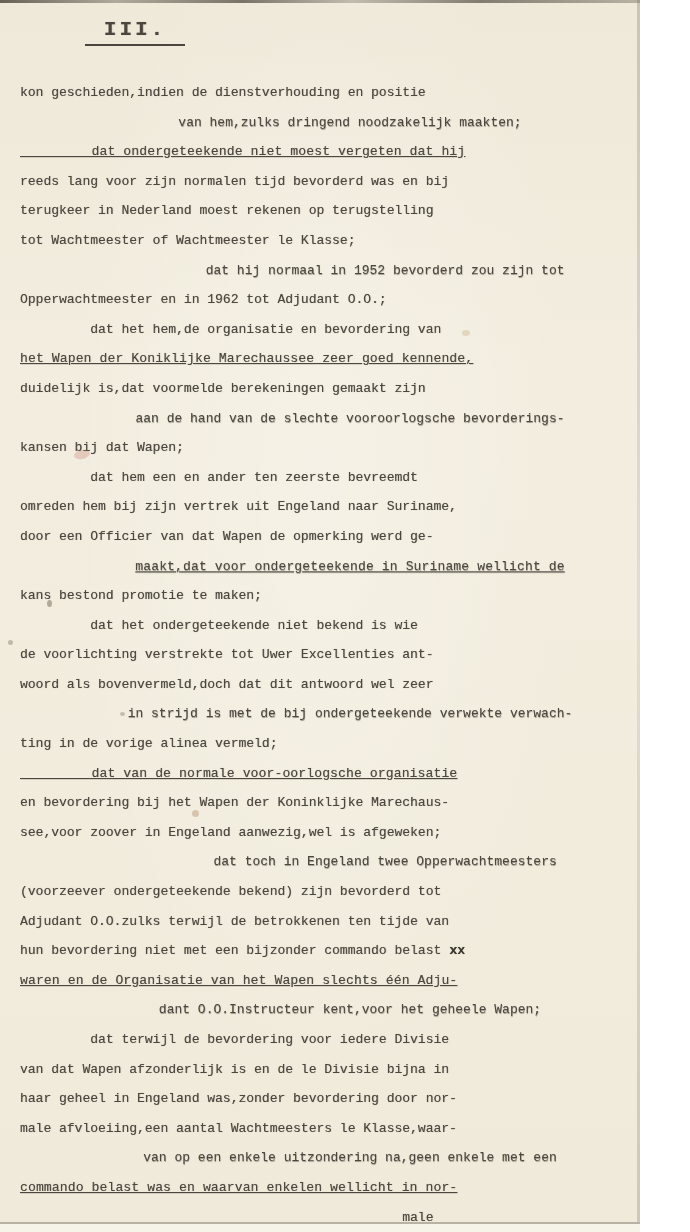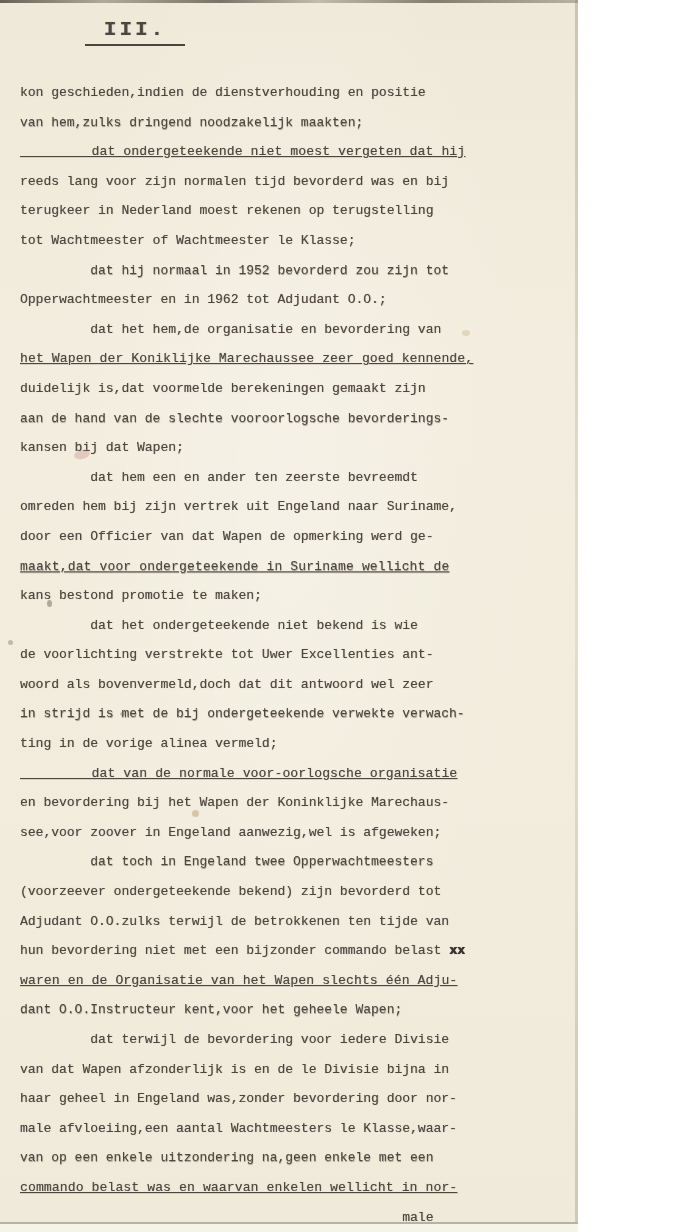--- a/index.html
+++ b/index.html
@@ -5,21 +5,21 @@
   html, body {
     margin: 0;
     padding: 0;
     width: 690px;
     height: 1232px;
     overflow: hidden;
     font-family: "Liberation Mono", "DejaVu Sans Mono", monospace;
   }
   .paper {
     position: relative;
-    width: 578px;
+    width: 640px;
     height: 1232px;
     background:
       radial-gradient(ellipse at 50% 40%, rgba(255,255,255,0.25) 0%, rgba(255,255,255,0) 60%),
       linear-gradient(180deg, #efe9d9 0%, #f2edde 30%, #f1ecdc 70%, #efead9 100%);
     color: #4b463e;
   }
   
   .edge-top {
     position: absolute; top: 0; left: 0; right: 0; height: 3px;
     background: linear-gradient(90deg,
@@ -57,24 +57,24 @@
     position: absolute;
     top: 78px;
     left: 20px;
     width: 660px;
     white-space: pre;
     font-size: 13px;
     line-height: 29.6px;
     text-shadow: 0.35px 0.35px 0.7px rgba(75,70,62,0.5);
   }
   .line { height: 29.6px; }
-  .line:nth-child(5n+2) { transform: translateY(0.4px); }
+  .line:nth-child(5n+2) { transform: translateY(0.4px); text-align: center; }
   .line:nth-child(7n+3) { letter-spacing: 0.15px; text-decoration: underline; }
   .overstrike {
-    font-weight: 700;
+    font-weight: 400;
     color: #39352d;
     text-shadow: 0.8px 0 0 #39352d, 0.4px 0.4px 0.8px rgba(57,53,45,0.7);
     text-align: center;
   }
   
   .stain { position: absolute; border-radius: 50%; pointer-events: none; }
   .stain-1 { top: 450px; left: 74px; width: 16px; height: 9px; background: rgba(196,120,110,0.30); transform: rotate(-12deg); }
   .stain-2 { top: 600px; left: 47px; width: 5px; height: 7px; background: rgba(100,88,70,0.45); }
   .stain-3 { top: 810px; left: 192px; width: 7px; height: 7px; background: rgba(170,120,70,0.35); }
   .stain-4 { top: 640px; left: 8px; width: 5px; height: 5px; background: rgba(120,110,95,0.40); }

